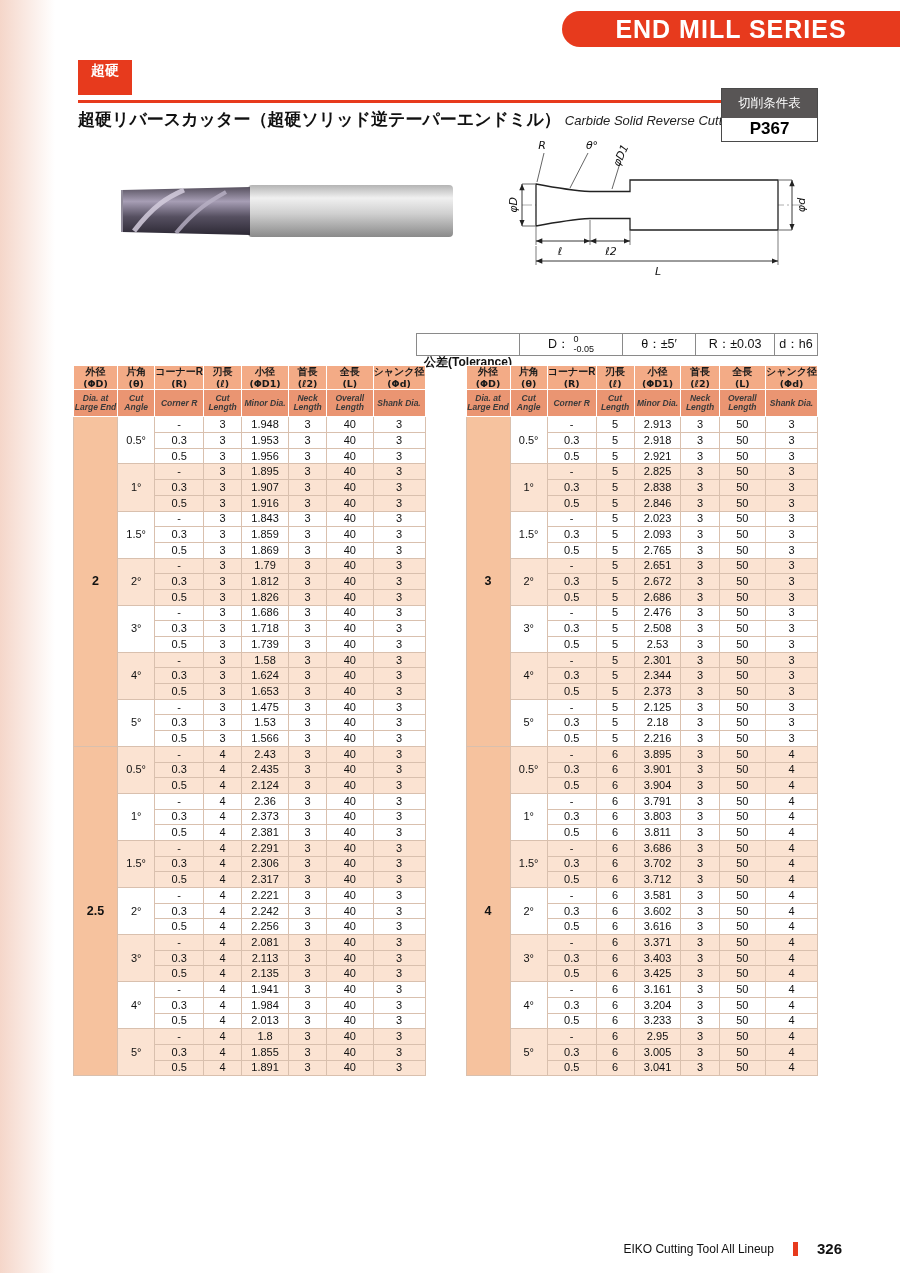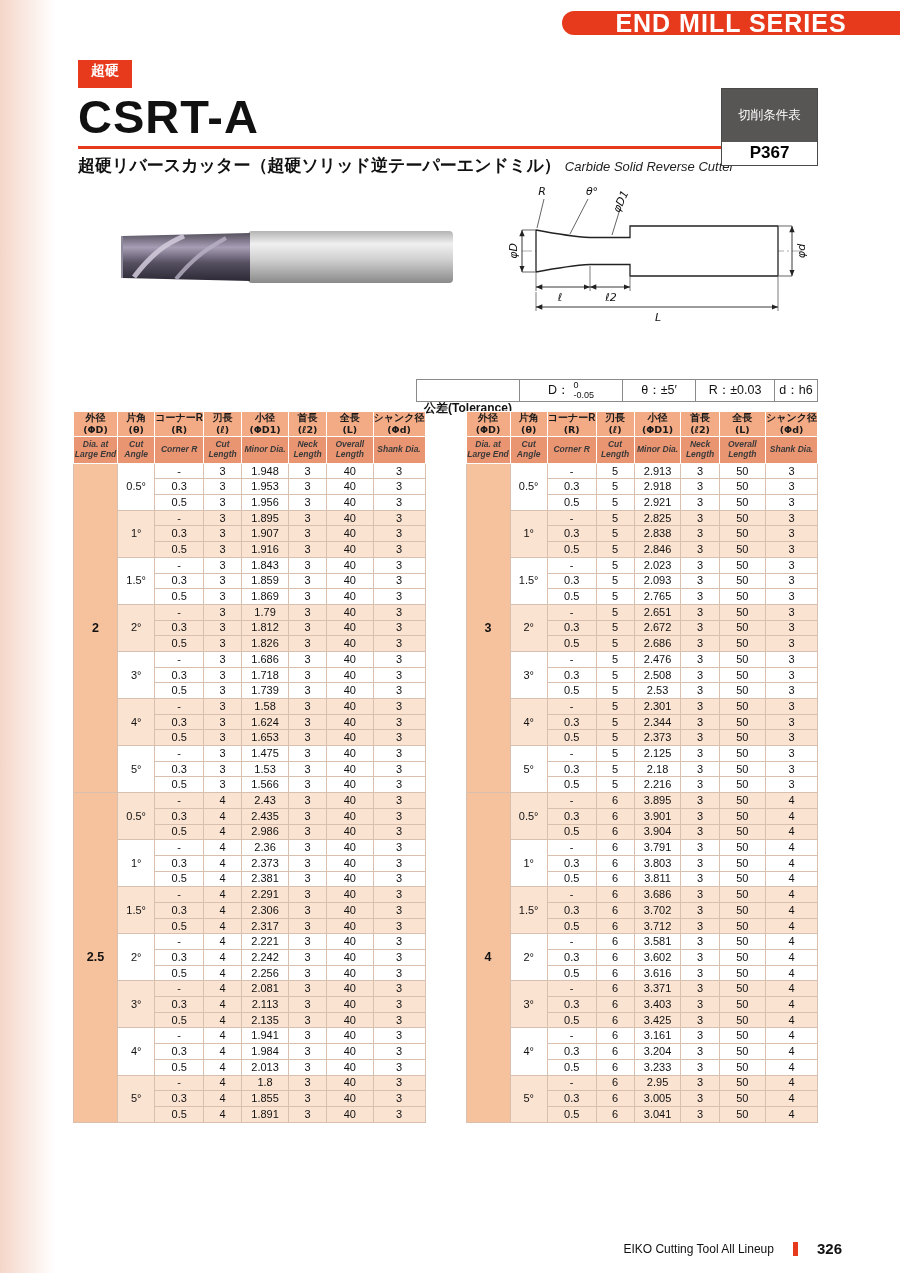--- a/index.html
+++ b/index.html
@@ -1,27 +1,27 @@
 <!DOCTYPE html>
 <html><head>
 <meta charset="utf-8">
 <style>
   html,body{margin:0;padding:0;background:#fff;}
   .page{position:relative;width:900px;height:1273px;background:#fff;overflow:hidden;
         font-family:"Liberation Sans","DejaVu Sans",sans-serif;color:#111;}
   .left-edge{position:absolute;left:0;top:0;bottom:0;width:55px;
              background:linear-gradient(90deg,#f5d6c9,rgba(255,255,255,0));}
-  .banner{position:absolute;top:11px;right:0;width:338px;height:24px;background:#e73a1d;
+  .banner{position:absolute;top:11px;right:0;width:338px;height:36px;background:#e73a1d;
           border-radius:18px 0 0 18px;display:flex;align-items:center;justify-content:center;}
   .banner span{color:#fff;font-weight:bold;font-size:25px;letter-spacing:1px;}
   .content{position:absolute;left:78px;top:60px;width:740px;}
   .badge{display:inline-block;background:#e73a1d;color:#fff;font-weight:bold;font-size:14px;
-         padding:2px 13px 8px;}
+         padding:2px 13px 15px;}
   .refbox{position:absolute;right:0;top:28px;width:95px;border:1.5px solid #4a4a4a;text-align:center;background:#fff;}
-  .refbox-lbl{background:#585555;color:#fff;font-size:12.5px;padding:18px 0;}
+  .refbox-lbl{background:#585555;color:#fff;font-size:12.5px;padding:6px 0;}
   .refbox-pg{color:#000;font-weight:bold;font-size:17px;padding:1px 0 2px;}
   .model{margin:4px 0 0;font-size:47px;font-weight:bold;letter-spacing:1px;line-height:1.05;}
   .rule{height:3px;background:#e73a1d;margin-top:5px;}
   .subtitle{margin-top:5px;display:flex;align-items:baseline;}
   .sub-jp{font-size:17px;font-weight:bold;}
   .sub-en{font-size:13px;font-style:italic;margin-left:4px;color:#222;}
   .visuals{position:relative;height:182px;}
   .photo{position:absolute;left:32px;top:32px;}
   .diagram{position:absolute;right:0;top:2px;}
   .dim-text{font-size:11px;font-style:italic;font-family:"DejaVu Sans",sans-serif;fill:#111;}
@@ -66,21 +66,20 @@
   </div>
 
   <div class="content">
     <div class="badge">超硬</div>
 
     <div class="refbox">
       <div class="refbox-lbl">切削条件表</div>
       <div class="refbox-pg">P367</div>
     </div>
 
-    <h1 class="model">CSRT-A</h1>
     <div class="rule"></div>
 
     <div class="subtitle">
       <span class="sub-jp">超硬リバースカッター（超硬ソリッド逆テーパーエンドミル）</span>
       <span class="sub-en">Carbide Solid Reverse Cutter</span>
     </div>
 
     <div class="visuals">
       <svg class="photo" width="355" height="96" viewBox="0 0 355 96">
         <defs>
@@ -413,21 +412,21 @@
                 <td>0.3</td>
                 <td>4</td>
                 <td>2.435</td>
                 <td>3</td>
                 <td>40</td>
                 <td>3</td>
               </tr>
               <tr class="peach">
                 <td>0.5</td>
                 <td>4</td>
-                <td>2.986</td>
+                <td>2.124</td>
                 <td>3</td>
                 <td>40</td>
                 <td>3</td>
               </tr>
               <tr class="plain">
                 <td class="angle" rowspan="3">1°</td>
                 <td>-</td>
                 <td>4</td>
                 <td>2.36</td>
                 <td>3</td>

